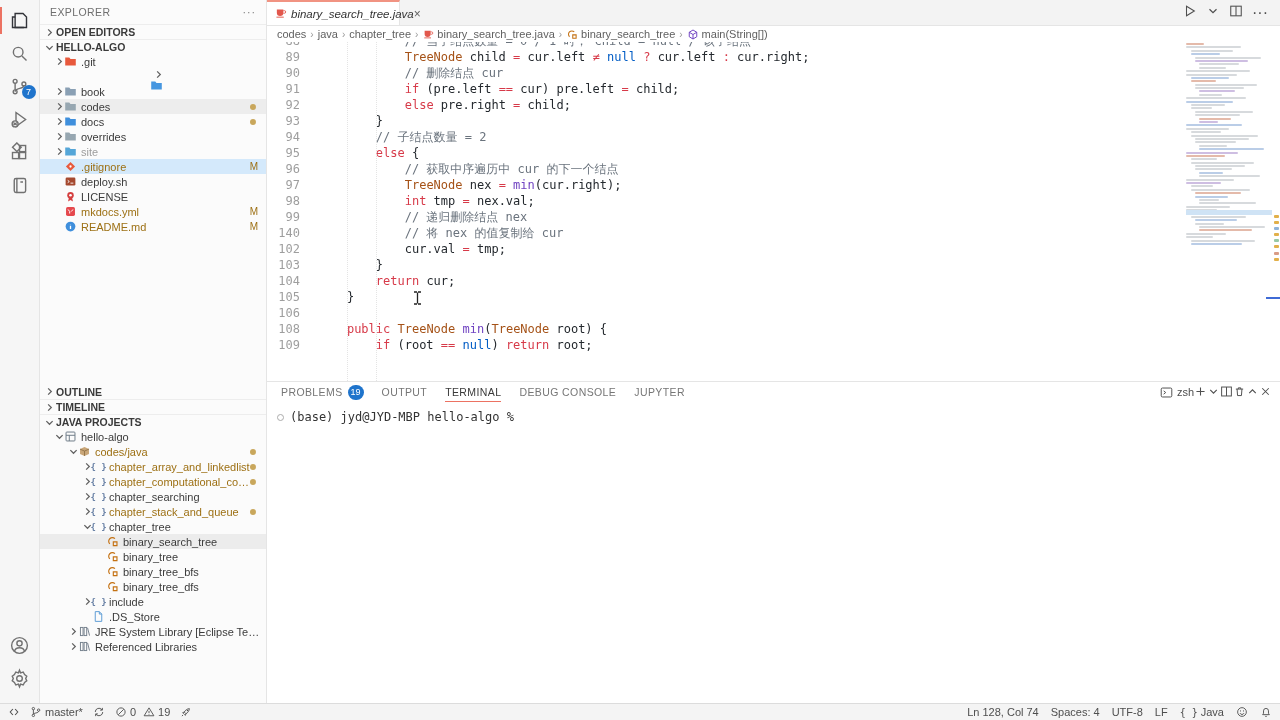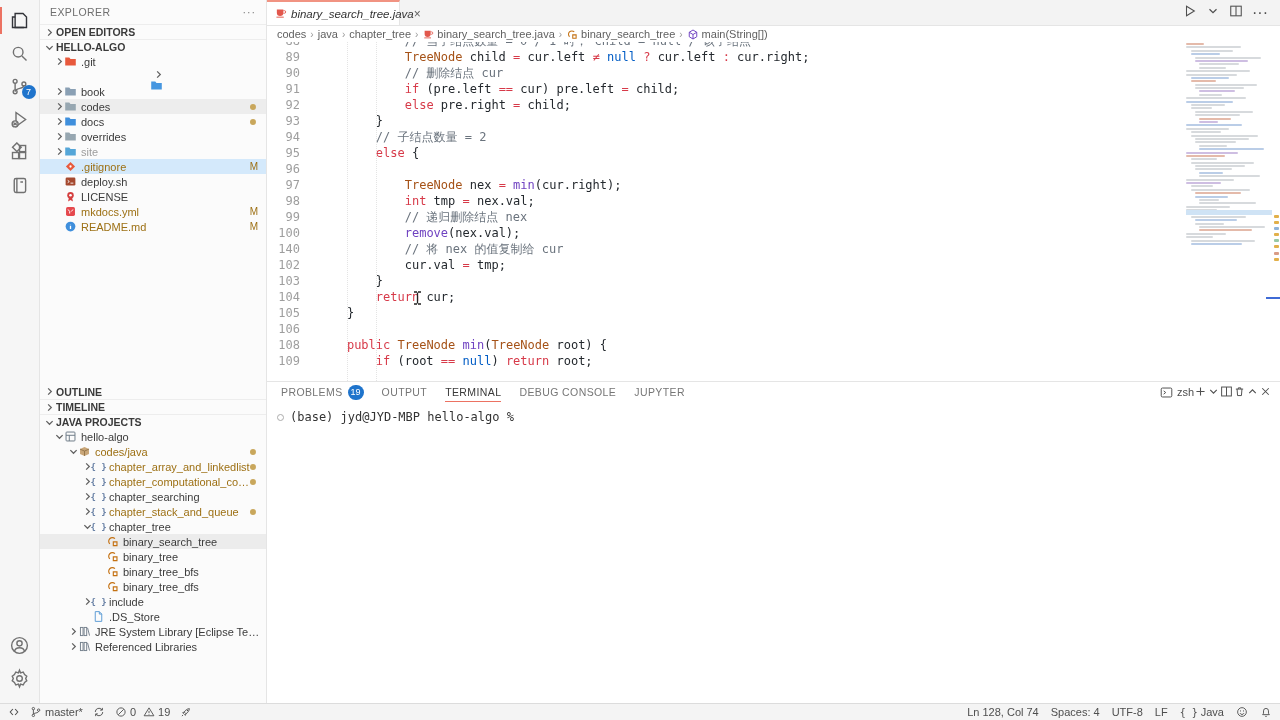--- a/index.html
+++ b/index.html
@@ -619,25 +619,24 @@
         <div class="iguide" style="left:109px"></div>
         <div id="code-scroll">
             <div class="cl"><span class="ln">88</span><span class="ct"><span class="cm">            // 当子结点数量 = 0 / 1 时， child = null / 该子结点</span></span></div>
             <div class="cl"><span class="ln">89</span><span class="ct"><span class="p">            </span><span class="t">TreeNode</span><span class="p"> child </span><span class="k">=</span><span class="p"> cur.left </span><span class="k">≠</span><span class="p"> </span><span class="c">null</span><span class="p"> </span><span class="k">?</span><span class="p"> cur.left </span><span class="k">:</span><span class="p"> cur.right;</span></span></div>
             <div class="cl"><span class="ln">90</span><span class="ct"><span class="cm">            // 删除结点 cur</span></span></div>
             <div class="cl"><span class="ln">91</span><span class="ct"><span class="p">            </span><span class="k">if</span><span class="p"> (pre.left </span><span class="k">==</span><span class="p"> cur) pre.left </span><span class="k">=</span><span class="p"> child;</span></span></div>
             <div class="cl"><span class="ln">92</span><span class="ct"><span class="p">            </span><span class="k">else</span><span class="p"> pre.right </span><span class="k">=</span><span class="p"> child;</span></span></div>
             <div class="cl"><span class="ln">93</span><span class="ct"><span class="p">        }</span></span></div>
             <div class="cl"><span class="ln">94</span><span class="ct"><span class="cm">        // 子结点数量 = 2</span></span></div>
             <div class="cl"><span class="ln">95</span><span class="ct"><span class="p">        </span><span class="k">else</span><span class="p"> {</span></span></div>
-            <div class="cl"><span class="ln">96</span></div>
+            <div class="cl"><span class="ln">96</span><span class="ct"><span class="cm">            // 获取中序遍历中 cur 的下一个结点</span></span></div>
             <div class="cl"><span class="ln">97</span><span class="ct"><span class="p">            </span><span class="t">TreeNode</span><span class="p"> nex </span><span class="k">=</span><span class="p"> </span><span class="f">min</span><span class="p">(cur.right);</span></span></div>
             <div class="cl"><span class="ln">98</span><span class="ct"><span class="p">            </span><span class="k">int</span><span class="p"> tmp </span><span class="k">=</span><span class="p"> nex.val;</span></span></div>
             <div class="cl"><span class="ln">99</span><span class="ct"><span class="cm">            // 递归删除结点 nex</span></span></div>
-            <div class="cl"><span class="ln">100</span><span class="ct"><span class="p">            </span><span class="f">remove</span><span class="p">(nex.val);</span></span></div>
             <div class="cl"><span class="ln">140</span><span class="ct"><span class="cm">            // 将 nex 的值复制给 cur</span></span></div>
             <div class="cl"><span class="ln">102</span><span class="ct"><span class="p">            cur.val </span><span class="k">=</span><span class="p"> tmp;</span></span></div>
             <div class="cl"><span class="ln">103</span><span class="ct"><span class="p">        }</span></span></div>
             <div class="cl"><span class="ln">104</span><span class="ct"><span class="p">        </span><span class="k">return</span><span class="p"> cur;</span></span></div>
             <div class="cl"><span class="ln">105</span><span class="ct"><span class="p">    }</span></span></div>
             <div class="cl"><span class="ln">106</span><span class="ct"></span></div>
             <div class="cl"><span class="ln">108</span><span class="ct"><span class="p">    </span><span class="k">public</span><span class="p"> </span><span class="t">TreeNode</span><span class="p"> </span><span class="f">min</span><span class="p">(</span><span class="t">TreeNode</span><span class="p"> root) {</span></span></div>
             <div class="cl"><span class="ln">109</span><span class="ct"><span class="p">        </span><span class="k">if</span><span class="p"> (root </span><span class="k">==</span><span class="p"> </span><span class="c">null</span><span class="p">) </span><span class="k">return</span><span class="p"> root;</span></span></div>
           </div>
         <div id="minimap">

